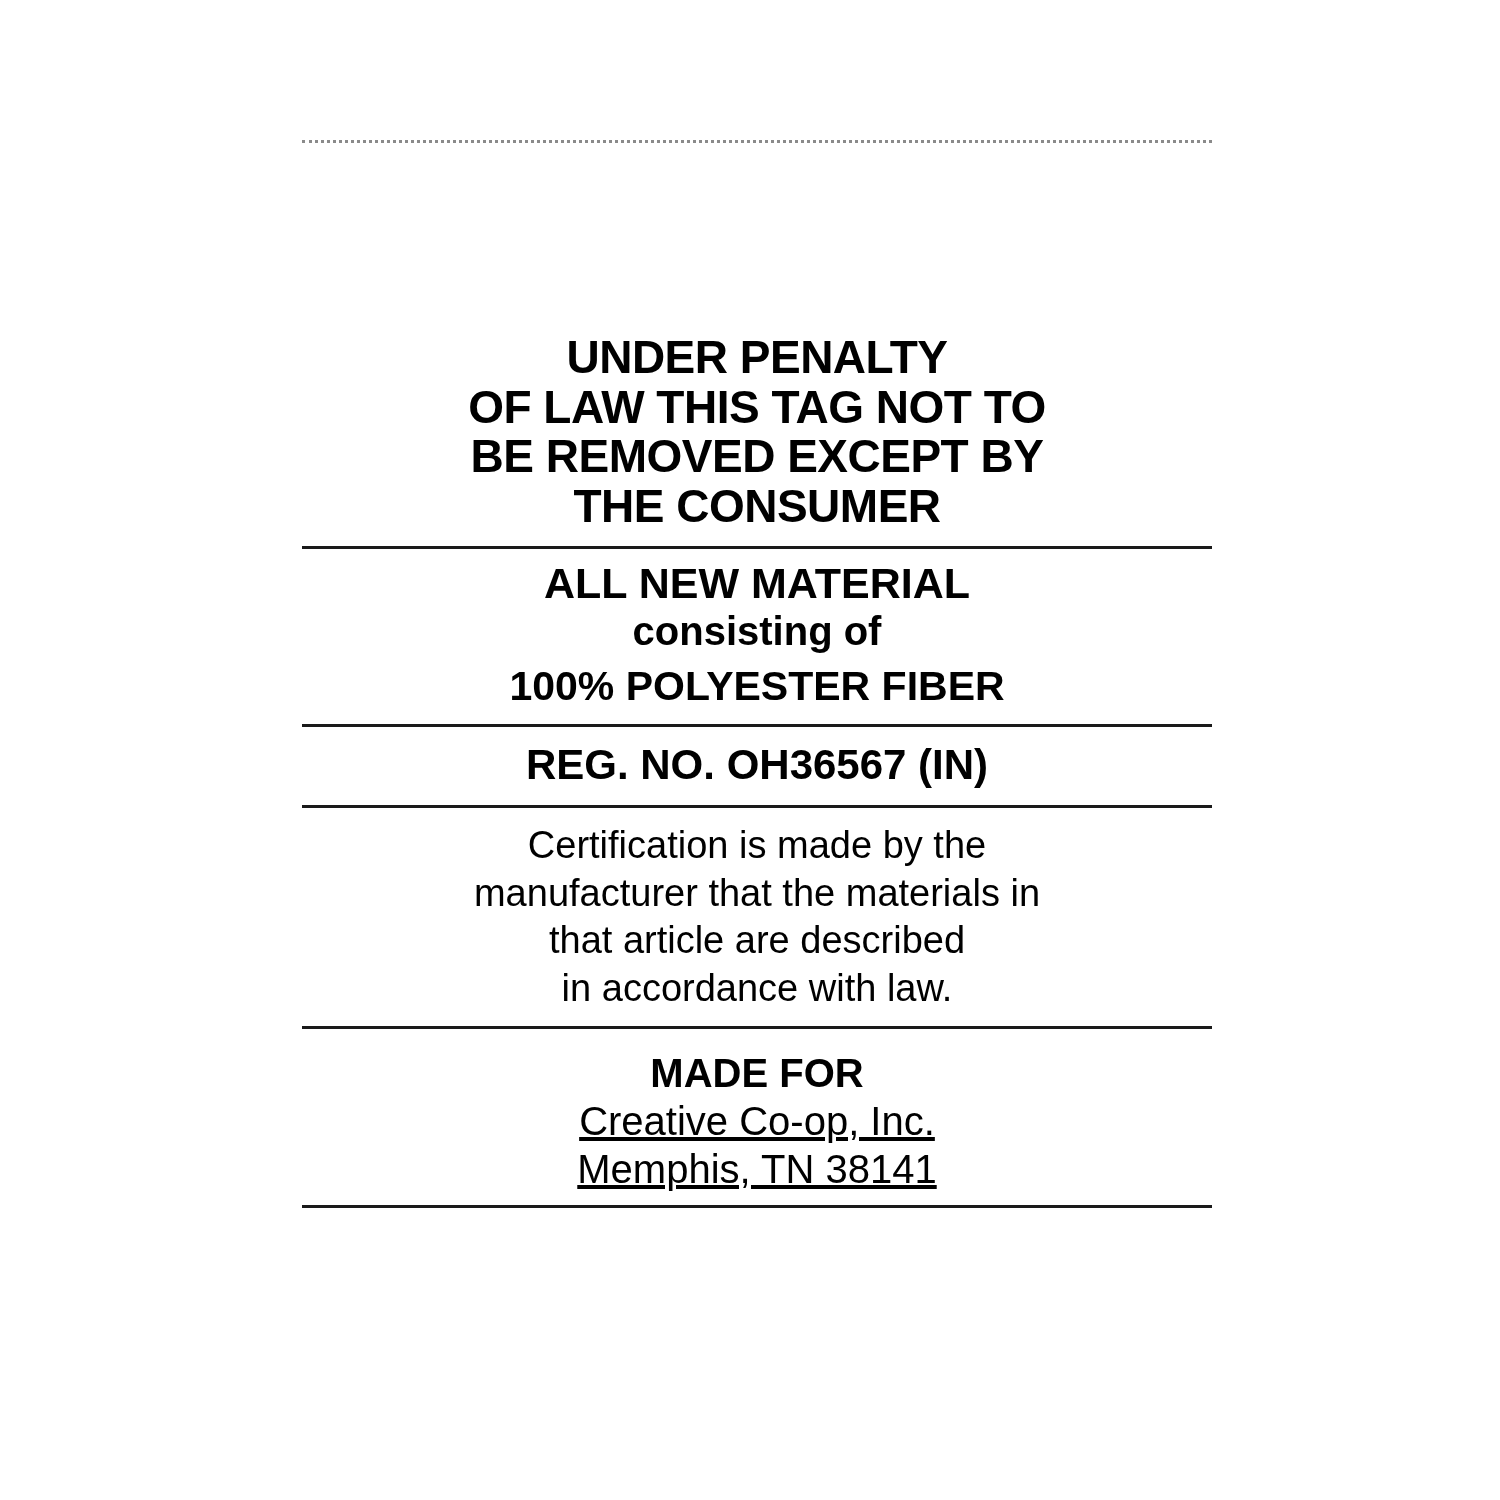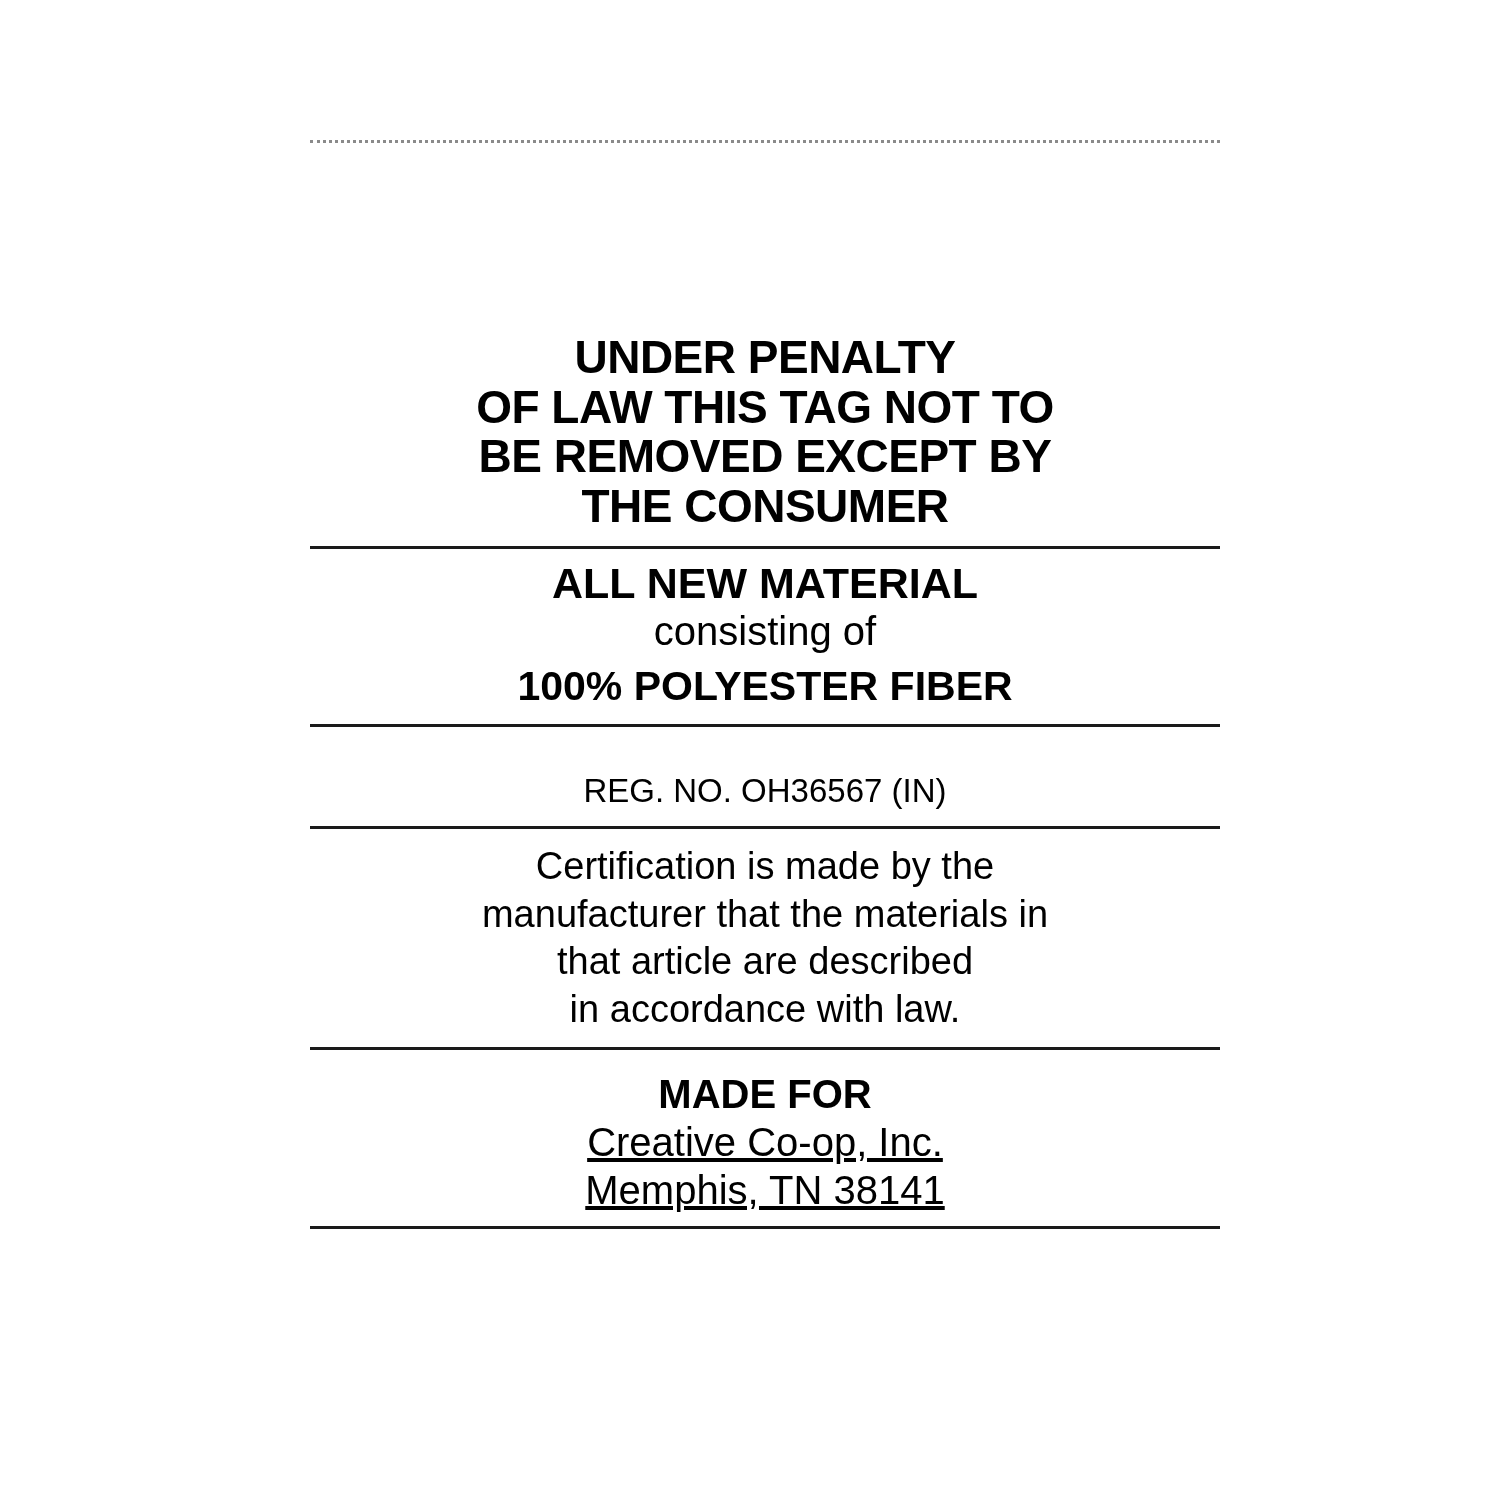--- a/index.html
+++ b/index.html
@@ -9,21 +9,21 @@
   }
   body {
     width: 1500px;
     height: 1500px;
     font-family: "Liberation Sans", sans-serif;
     color: #000000;
     overflow: hidden;
   }
   .tag {
     position: absolute;
-    left: 310px;
+    left: 302px;
     top: 140px;
     width: 910px;
   }
   .perforation {
     width: 100%;
     height: 20px;
     border-top: 3px dotted #8a8a8a;
     margin-bottom: 170px;
   }
   .section {
@@ -46,35 +46,34 @@
   }
   .material-block {
     padding: 10px 0 12px 0;
   }
   .material-head {
     font-weight: bold;
     font-size: 43px;
     line-height: 1.12;
   }
   .material-sub {
-    font-weight: normal;
+    font-weight: bold;
     font-size: 40px;
     line-height: 1.2;
   }
   .material-fiber {
     font-weight: bold;
     font-size: 41px;
     line-height: 1.25;
     padding-top: 6px;
   }
   .reg {
-    font-weight: normal;
-    font-size: 33px;
+    font-weight: bold;
+    font-size: 42px;
     padding: 14px 0 16px 0;
-    margin-top: 31px;
   }
   .certification {
     font-weight: normal;
     font-size: 38px;
     line-height: 1.25;
     padding: 14px 0 14px 0;
   }
   .made-for-block {
     padding: 20px 0 12px 0;
   }

